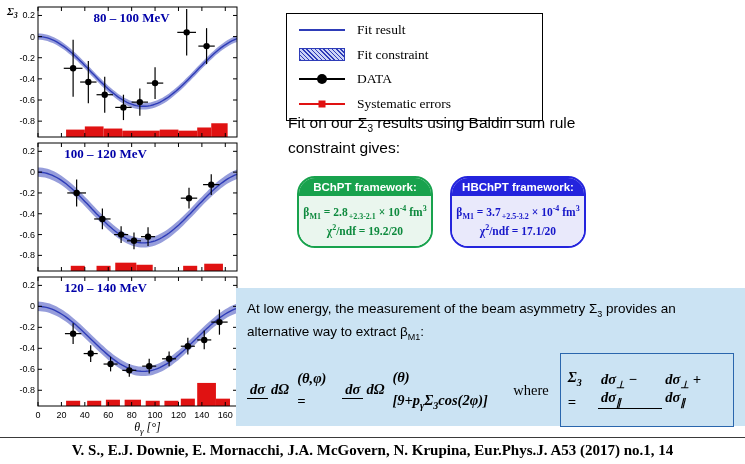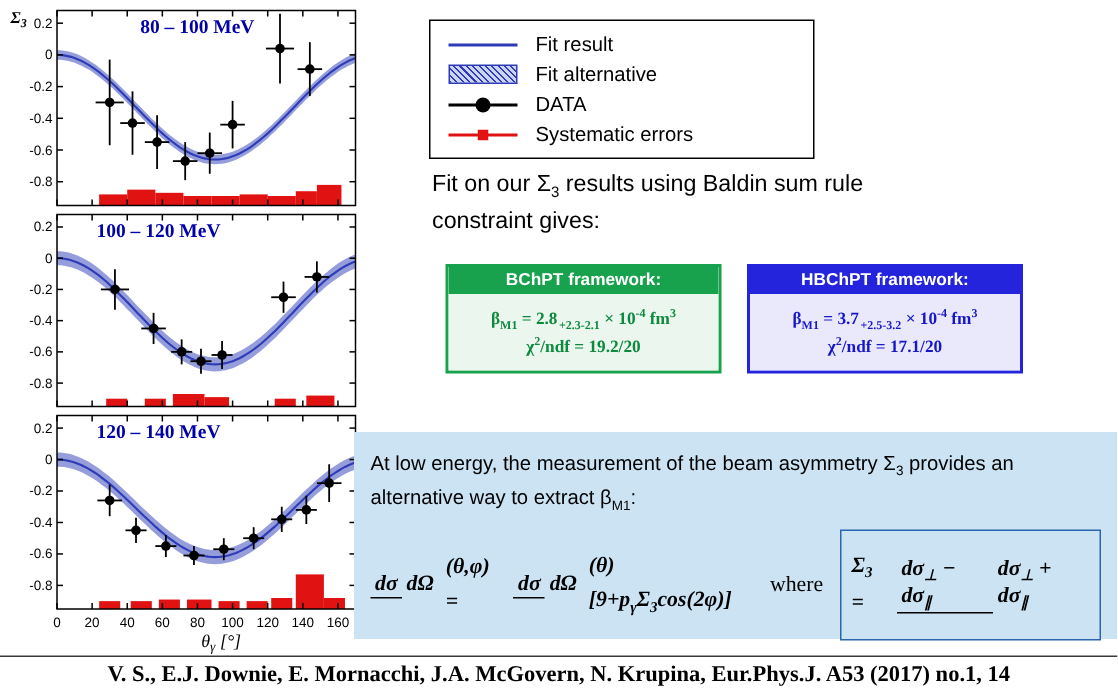--- a/index.html
+++ b/index.html
@@ -5,35 +5,35 @@
   html,body{margin:0;padding:0;}
   body{background:#ffffff;width:745px;height:464px;overflow:hidden;}
   .slide{position:relative;width:745px;height:464px;background:#ffffff;font-family:"Liberation Sans",sans-serif;color:#000;}
 
   .charts{position:absolute;left:4px;top:4px;width:240px;}
   .panel{width:240px;}
   #p0{height:136px;}
   #p1{height:134px;}
   #p2{height:162px;}
 
-  .legend-box{position:absolute;left:286px;top:13px;width:257px;height:93px;border:1.5px solid #000;background:#fff;padding:8px 12px;display:flex;flex-direction:column;justify-content:space-between;box-sizing:border-box;}
+  .legend-box{position:absolute;left:286px;top:13px;width:257px;height:108px;border:1.5px solid #000;background:#fff;padding:8px 12px;display:flex;flex-direction:column;justify-content:space-between;box-sizing:border-box;font-family:Liberation Serif, serif;}
   .legend-row{display:flex;align-items:center;gap:12px;font-size:13.5px;}
   .legend-sample{width:46px;height:14px;position:relative;flex:0 0 46px;display:flex;align-items:center;}
   .sample-line{width:100%;border-top:2px solid var(--fit);}
   .sample-band{width:100%;height:13px;border:1px solid var(--fit);background:repeating-linear-gradient(45deg,var(--fit) 0px,var(--fit) 1px,#ccd4f6 1px,#ccd4f6 3px);box-sizing:border-box;}
   .sample-data{width:100%;height:2px;background:#000;position:relative;}
   .sample-data::after{content:"";position:absolute;left:50%;top:1px;transform:translate(-50%,-50%);width:10px;height:10px;border-radius:50%;background:#000;}
   .sample-sys{width:100%;height:2px;background:var(--sys);position:relative;}
   .sample-sys::after{content:"";position:absolute;left:50%;top:1px;transform:translate(-50%,-50%);width:7px;height:7px;background:var(--sys);}
 
   .fit-note{position:absolute;left:288px;top:112px;width:330px;font-size:15.5px;line-height:1.45;}
   .fit-note sub{font-size:10px;}
 
   .frameworks{position:absolute;left:297px;top:176px;display:flex;gap:17px;}
-  .fw-box{width:184px;border-radius:0;overflow:hidden;font-weight:bold;box-sizing:border-box;}
+  .fw-box{width:136px;border-radius:18px;overflow:hidden;font-weight:bold;box-sizing:border-box;}
   .fw-box.green{border:2px solid var(--green);}
   .fw-box.blue{border:2px solid var(--blue);}
   .fw-header{color:#fff;font-size:11.5px;padding:3px 6px;text-align:center;}
   .green .fw-header{background:var(--green);}
   .blue .fw-header{background:var(--blue);}
   .fw-body{padding:6px 2px 7px;text-align:center;font-size:11.5px;font-family:"Liberation Serif",serif;}
   .green .fw-body{background:#eaf6ee;color:var(--green-text);}
   .blue .fw-body{background:#e9e9fb;color:var(--blue-text);}
   .fw-line{margin:2px 0;white-space:nowrap;}
   .fw-line sub,.fw-line sup{font-size:8px;}
@@ -296,21 +296,21 @@
     <div class="legend-row">
       <span class="legend-sample">
           <span class="sample-line"></span>
         </span>
       <span>Fit result</span>
     </div>
     <div class="legend-row">
       <span class="legend-sample">
           <span class="sample-band"></span>
         </span>
-      <span>Fit alternative</span>
+      <span>Fit constraint</span>
     </div>
     <div class="legend-row">
       <span class="legend-sample">
           <span class="sample-data"></span>
         </span>
       <span>DATA</span>
     </div>
     <div class="legend-row">
       <span class="legend-sample">
           <span class="sample-sys"></span>

